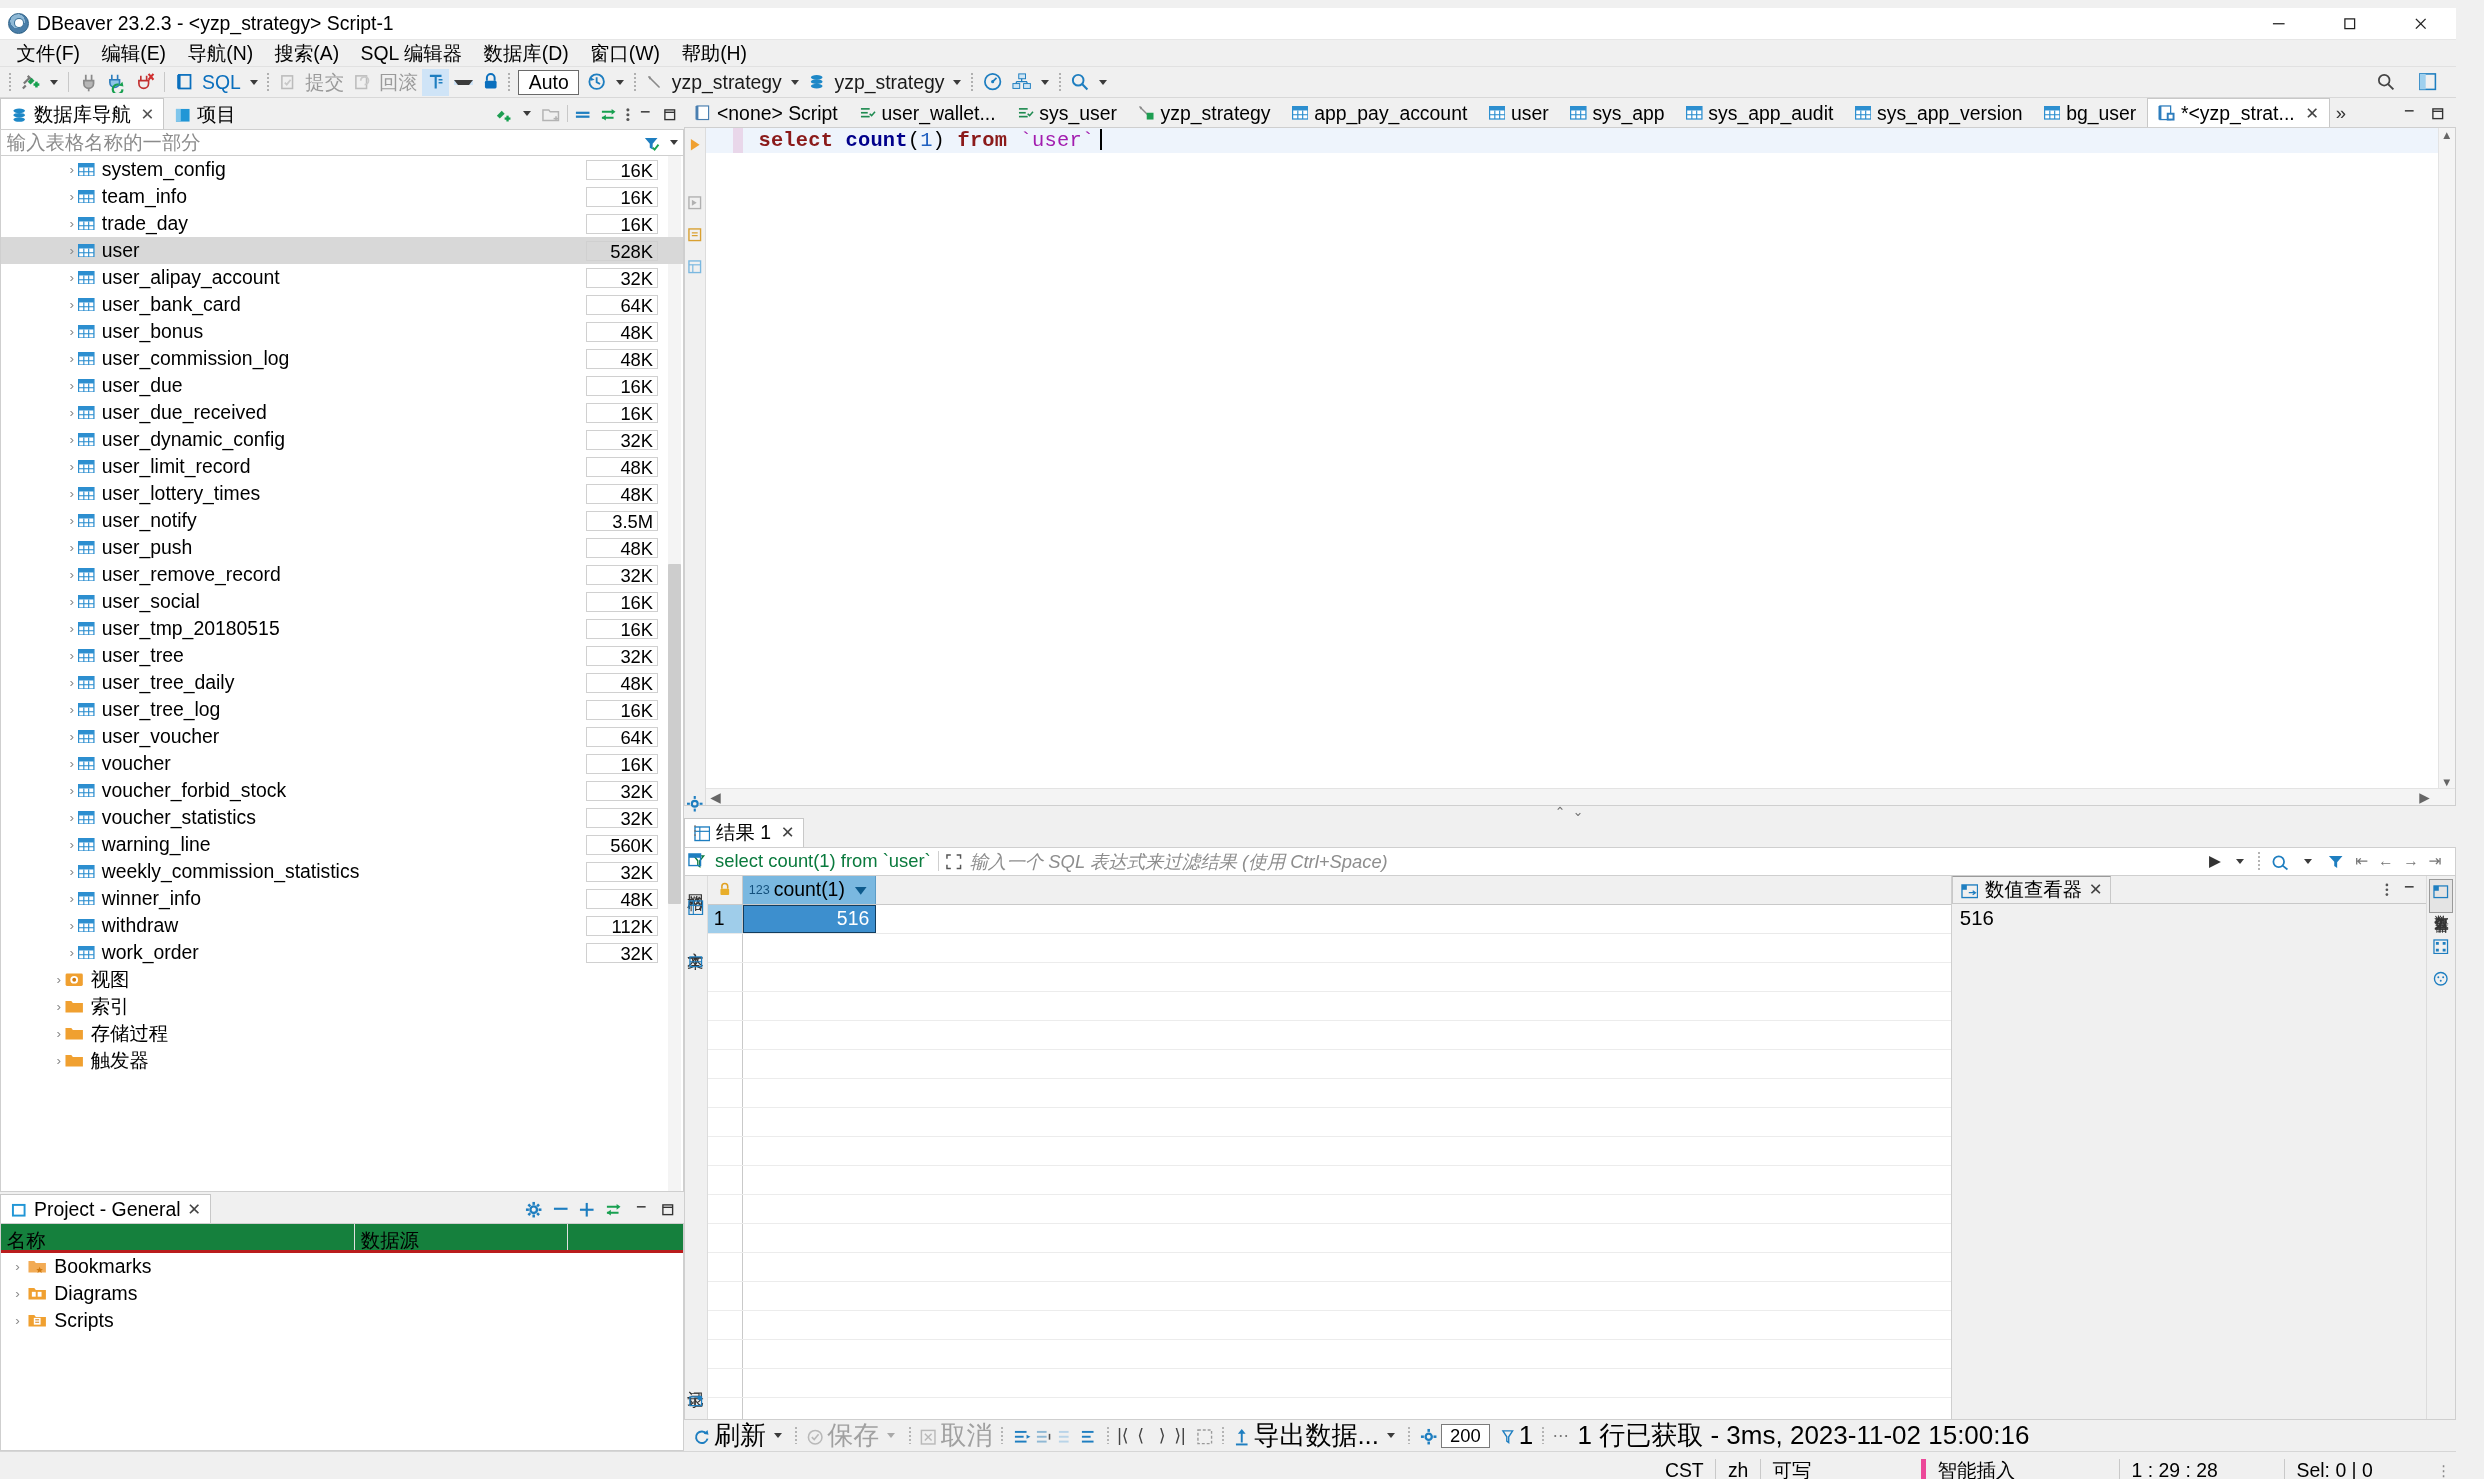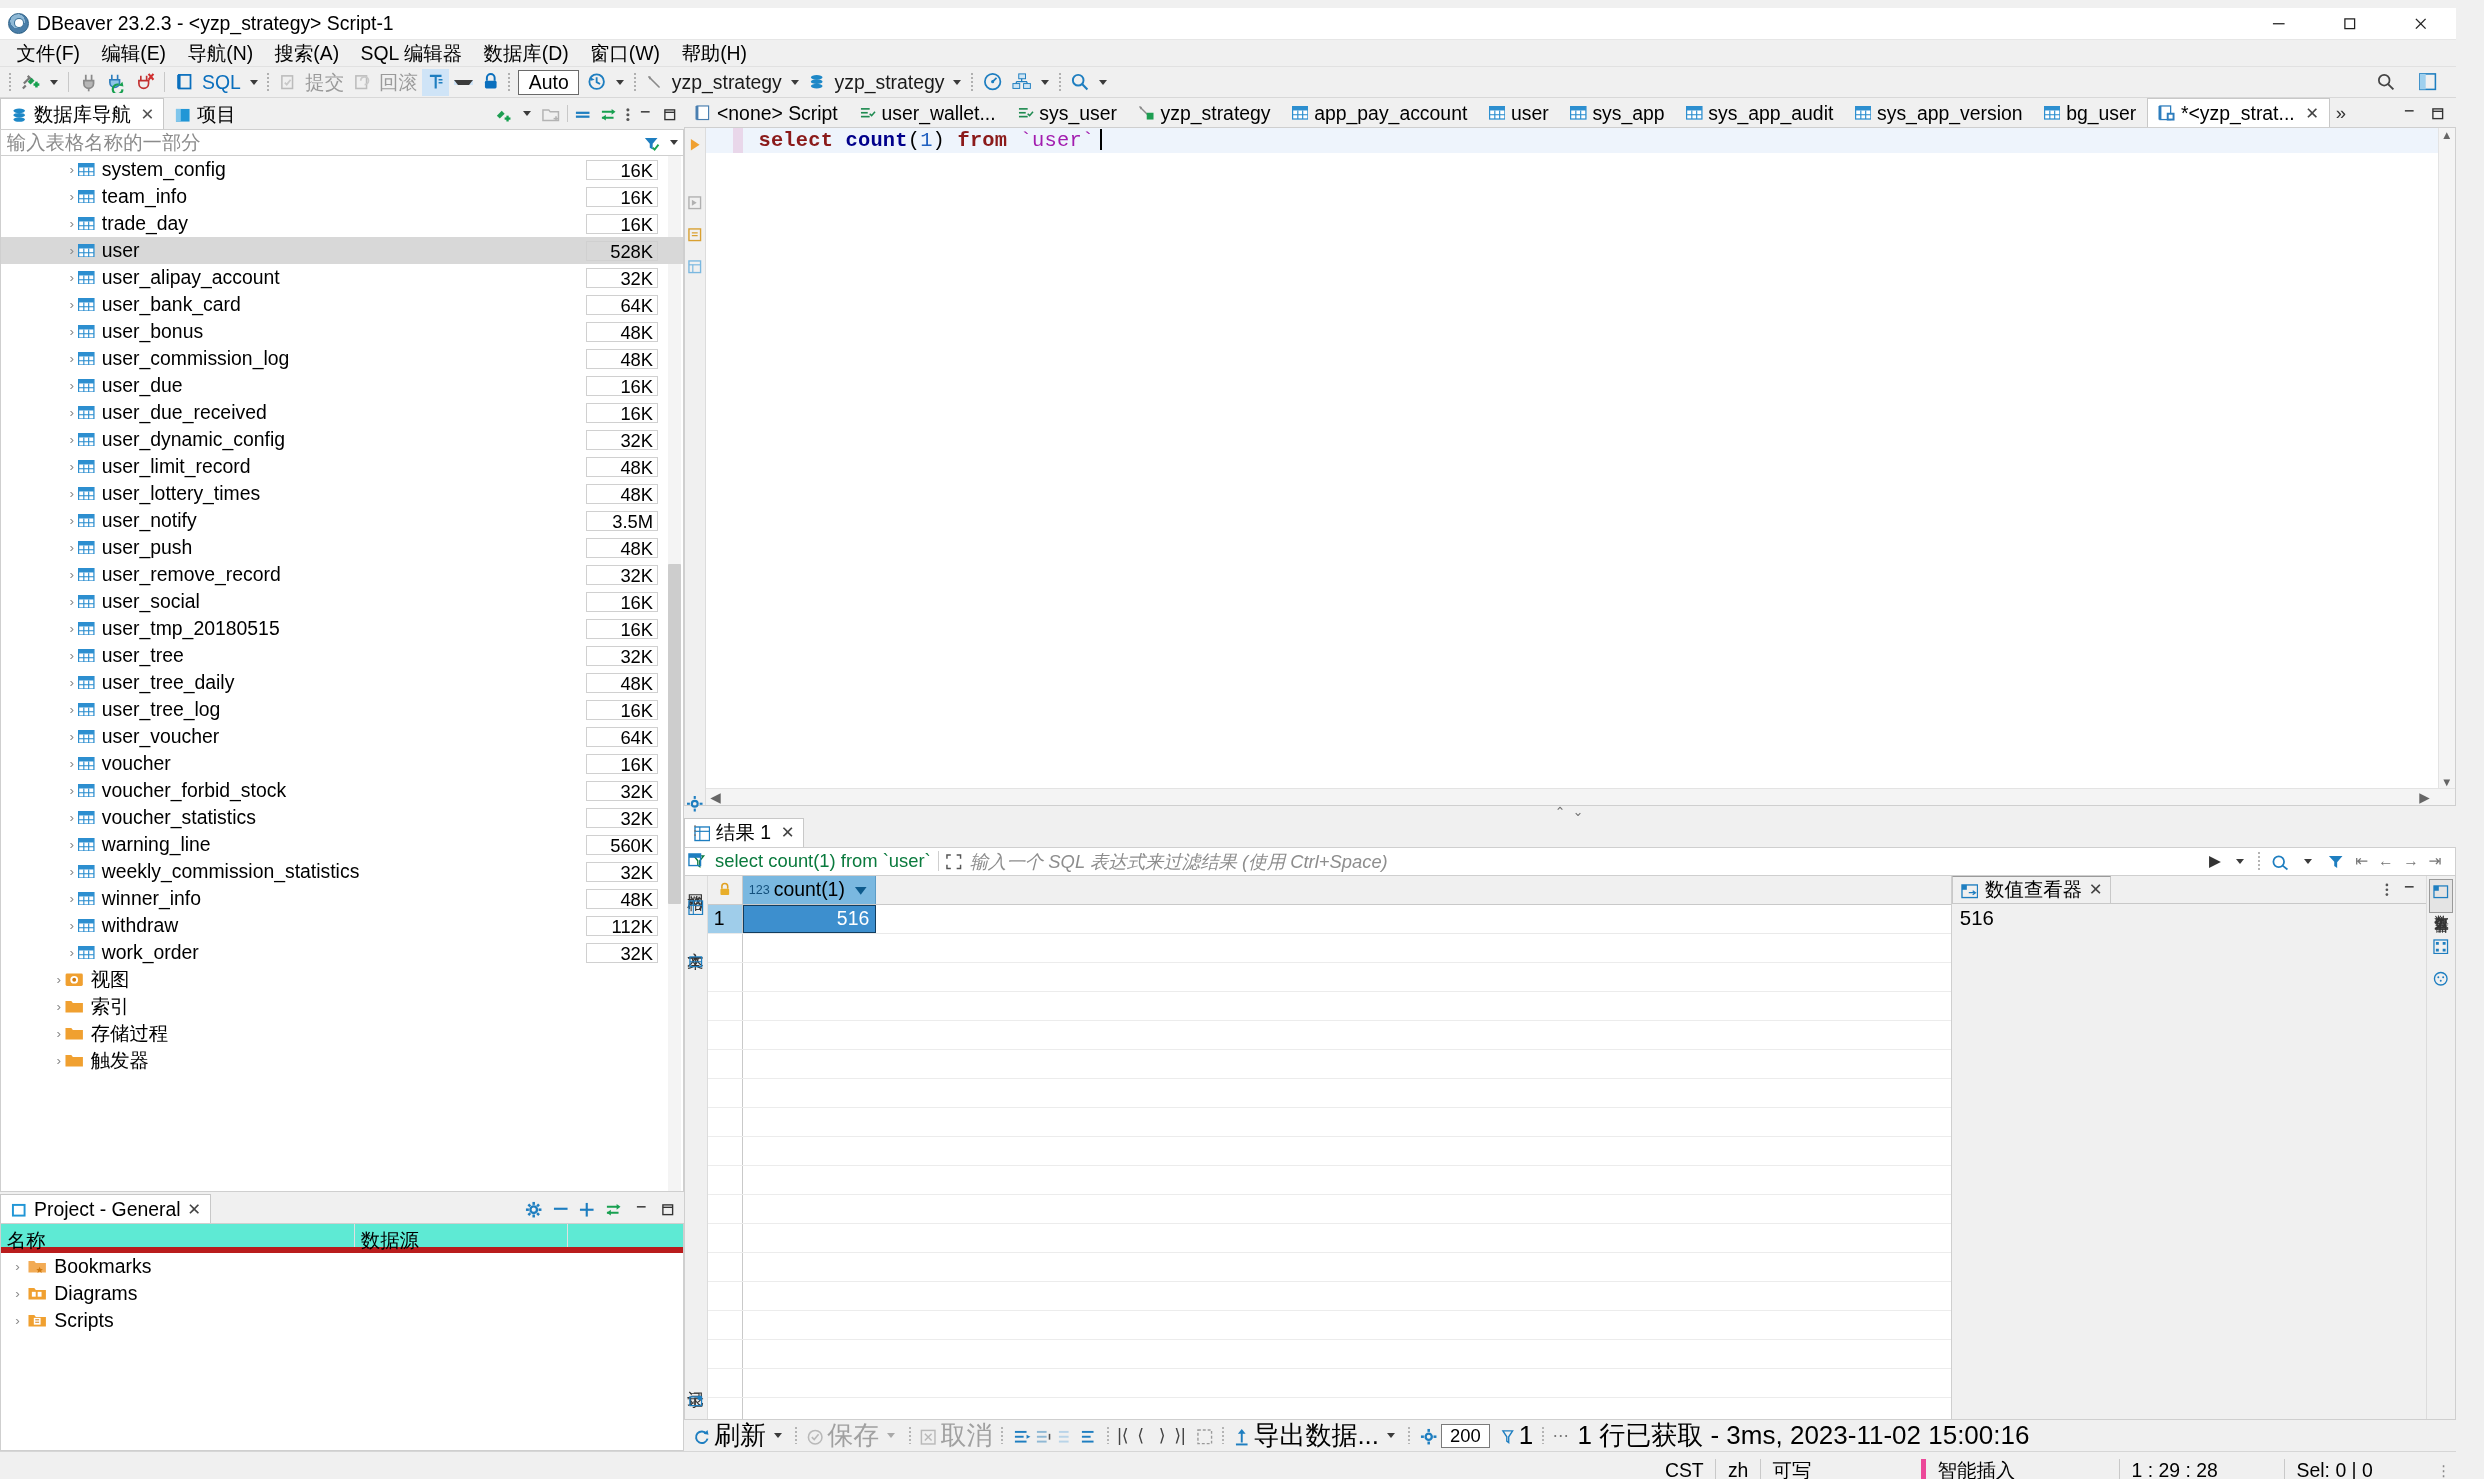--- a/index.html
+++ b/index.html
@@ -103,21 +103,21 @@
   }
   .tree-scrollbg{ position:absolute; right:1.9px; top:0; width:13.6px; bottom:0; background:#f4f4f4;}
 
   
   .proj-panel { height:257px; display:flex; flex-direction:column; margin-top:1.9px;}
   .proj-head { height:29px; display:flex; align-items:center; background:#f0f0f0; }
   .proj-tab { display:flex; align-items:center; gap:6.8px; padding:0 8.7px; height:29px; background:#fff;
               border:1px solid #c8c8c8; border-bottom:none; font-size:19.4px; }
   .proj-tools{ margin-left:auto; display:flex; align-items:center; gap:8.7px; padding-right:7.8px;}
   .proj-body { flex:1; background:#fff; border:1px solid #cfcfcf; }
-  .proj-colhdr { height:29px; display:flex; border-bottom:6px solid #b91c1c; background:#5eead4;}
+  .proj-colhdr { height:29px; display:flex; border-bottom:3px solid #b91c1c; background:#15803d;}
   .proj-colhdr div { font-size:19.4px; padding:2.9px 0 0 5.8px; border-right:1px solid #e0e0e0;}
   .prow { height:27px; display:flex; align-items:center; font-size:19.4px; padding-left:9.7px;}
 
   
   .right-col { flex:1; display:flex; flex-direction:column; background:#f0f0f0; min-width:0;}
 
   .ed-tabs { height:29px; display:flex; align-items:stretch; background:#f0f0f0; position:relative; }
   .etab { display:flex; align-items:center; gap:5.8px; padding:0 9.7px; font-size:19.4px; white-space:nowrap;
           border:1px solid transparent; border-bottom:none; color:#000;}
   .etab.active{ background:#fff; border-color:#c8c8c8;}

